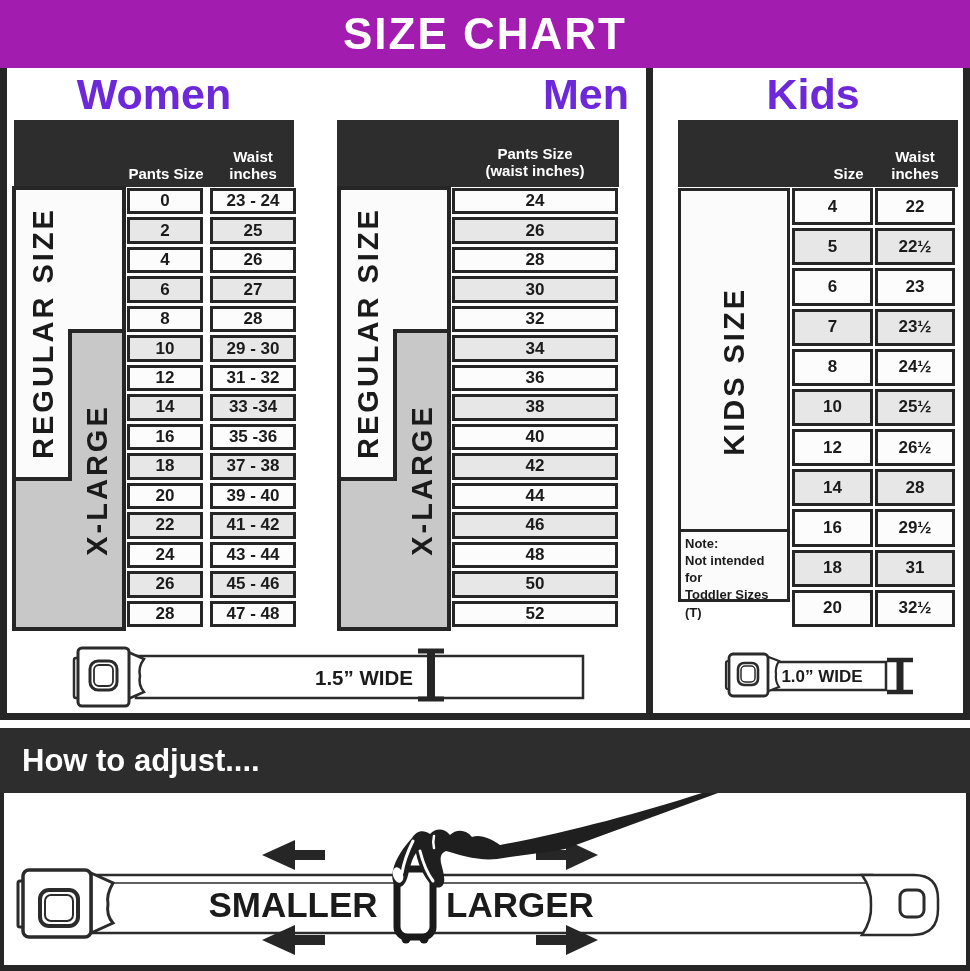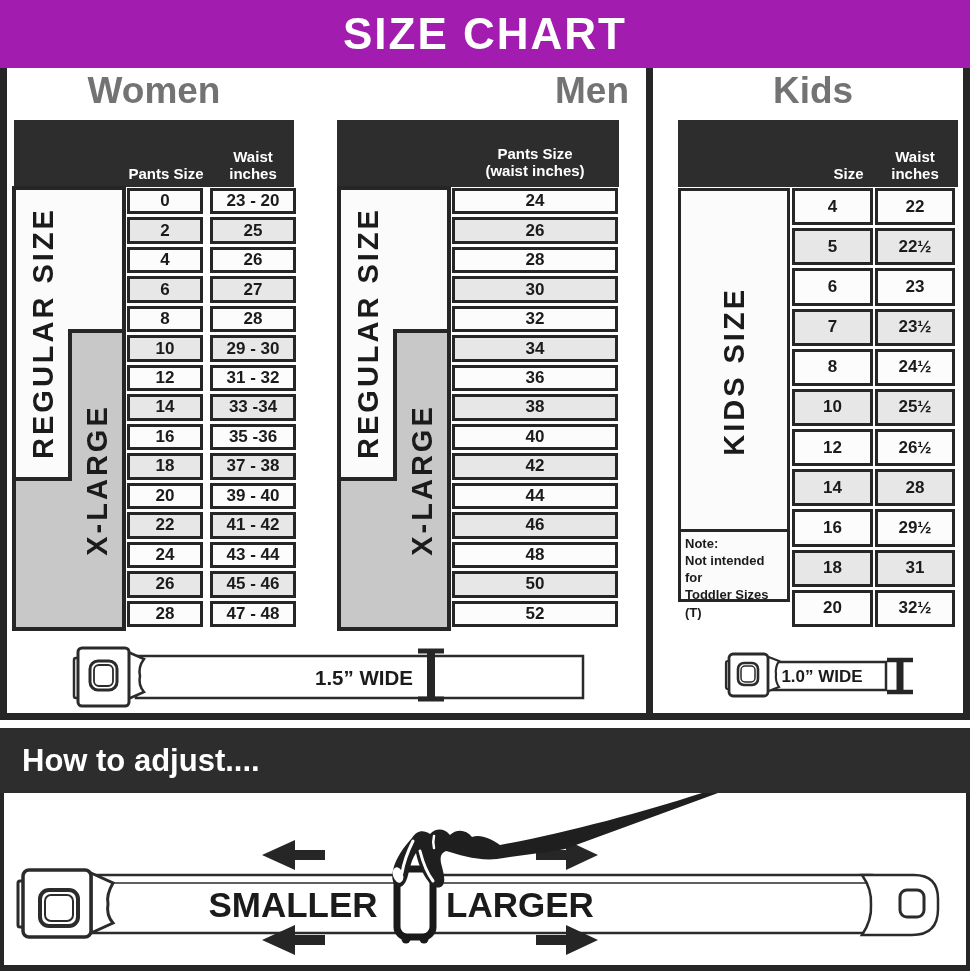--- a/index.html
+++ b/index.html
@@ -12,21 +12,21 @@
   .abs { position:absolute; }
   
   #topbar { left:0; top:0; width:970px; height:68px; background:#a21caf;
     display:flex; align-items:center; justify-content:center; }
   #topbar .t { color:#fff; font-size:44px; font-weight:bold; letter-spacing:2px; }
   
   #panel-frame { left:0; top:68px; width:970px; height:652px;
     border-left:7px solid #262626; border-right:7px solid #262626; border-bottom:7px solid #262626; pointer-events:none; }
   #divider { left:646px; top:68px; width:7px; height:645px; background:#262626; }
   
-  .sec-title { font-size:37px; font-weight:bold; color:#737373; text-align:center; top:70px; height:42px; }
+  .sec-title { font-size:43px; font-weight:bold; color:#6d28d9; text-align:center; top:70px; height:42px; }
   #women-title { left:14px;  width:280px; }
   #men-title   { left:344px; width:285px;text-align:right; }
   #kids-title  { left:663px; width:300px; }
   
   .thead { background:#2d2d2d; color:#ffffff; font-weight:bold; }
   #women-header { left:14px;  top:120px; width:280px; height:67px; }
   #men-header   { left:337px; top:120px; width:282px; height:67px; }
   #kids-header  { left:678px; top:120px; width:280px; height:67px; }
   .hcol { position:absolute; bottom:5px; text-align:center; font-size:15px; line-height:1.15; }
   #wh-pants { left:112px; width:80px; }
@@ -121,21 +121,21 @@
   <div class="abs" id="kids-note-box">
     <span>Note:</span>
     <span>Not intended for</span>
     <span>Toddler Sizes (T)</span>
   </div>
 
   <div class="abs rows" id="women-rows">
 
   <div class="wrow">
       <div class="cell">0</div>
-      <div class="cell">23 - 20</div>
+      <div class="cell">23 - 24</div>
     </div>
       <div class="wrow alt">
       <div class="cell">2</div>
       <div class="cell">25</div>
     </div>
       <div class="wrow">
       <div class="cell">4</div>
       <div class="cell">26</div>
     </div>
       <div class="wrow alt">

